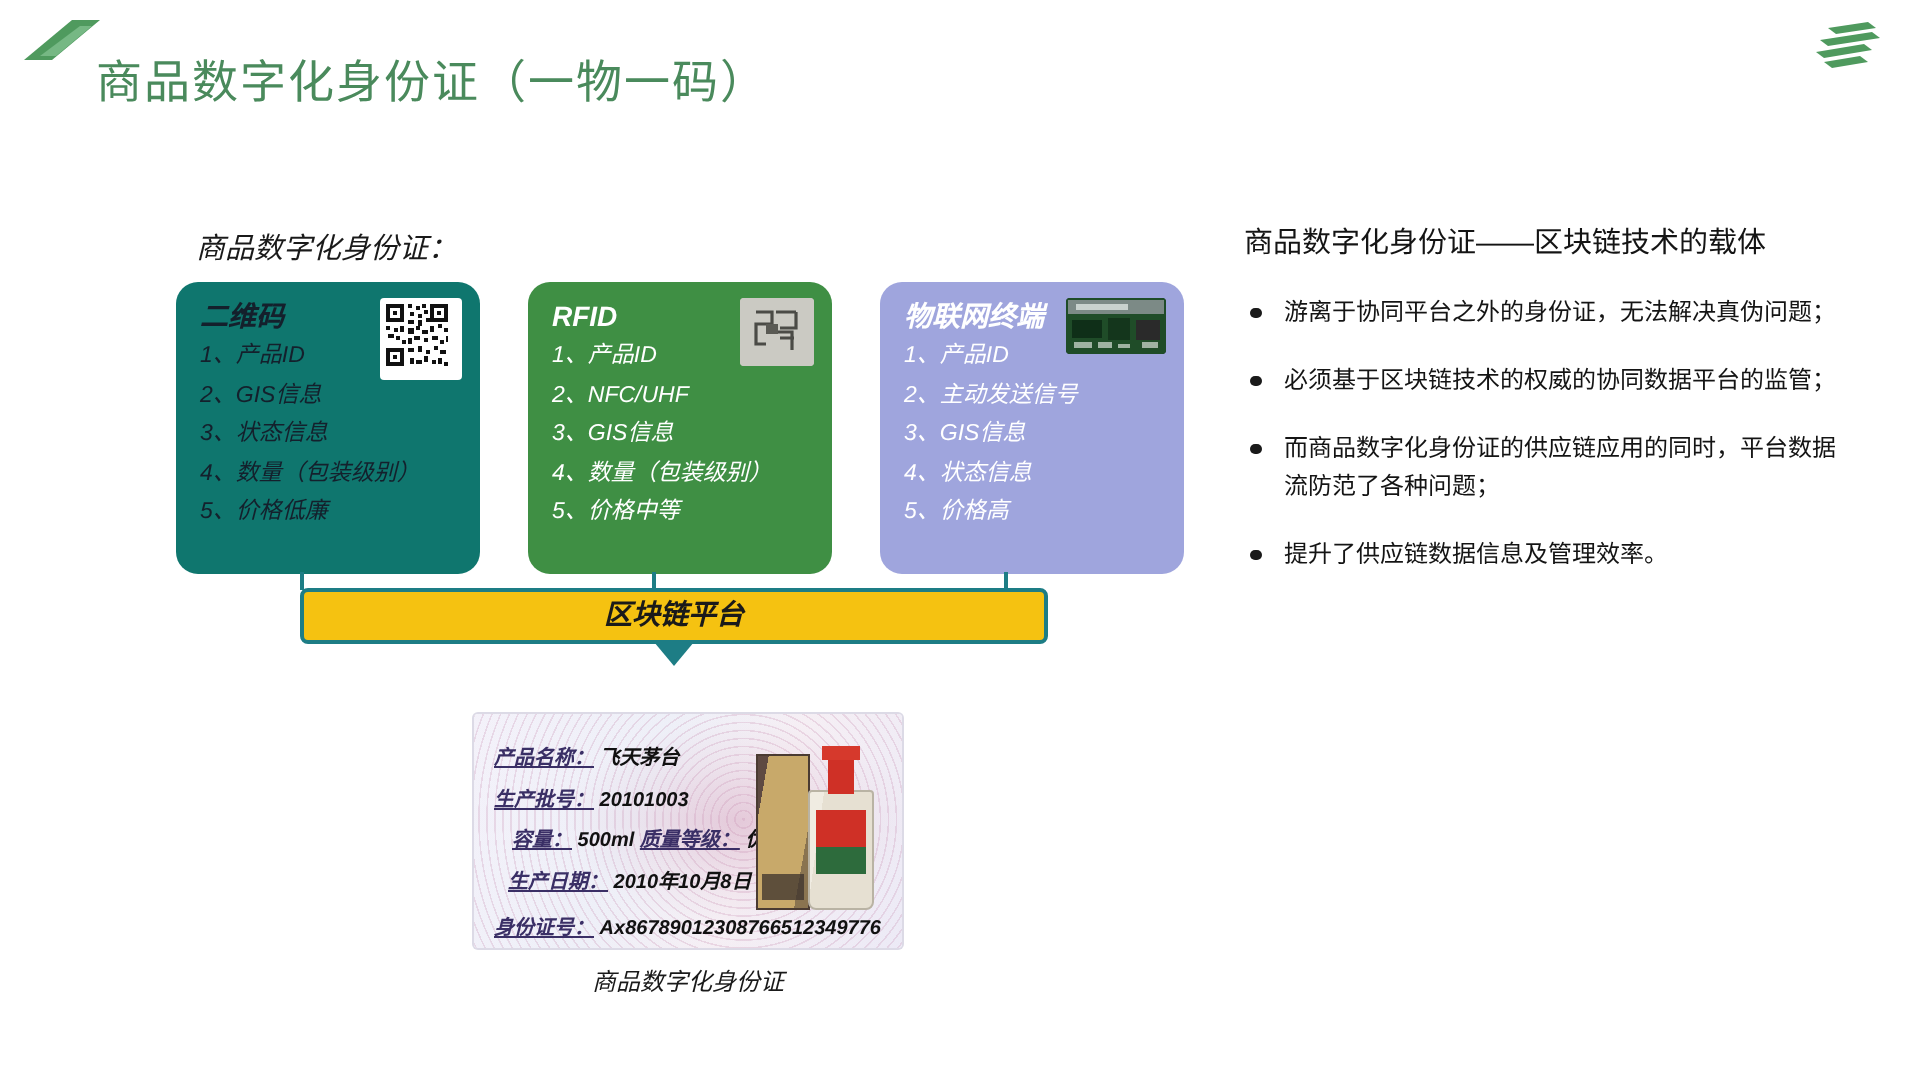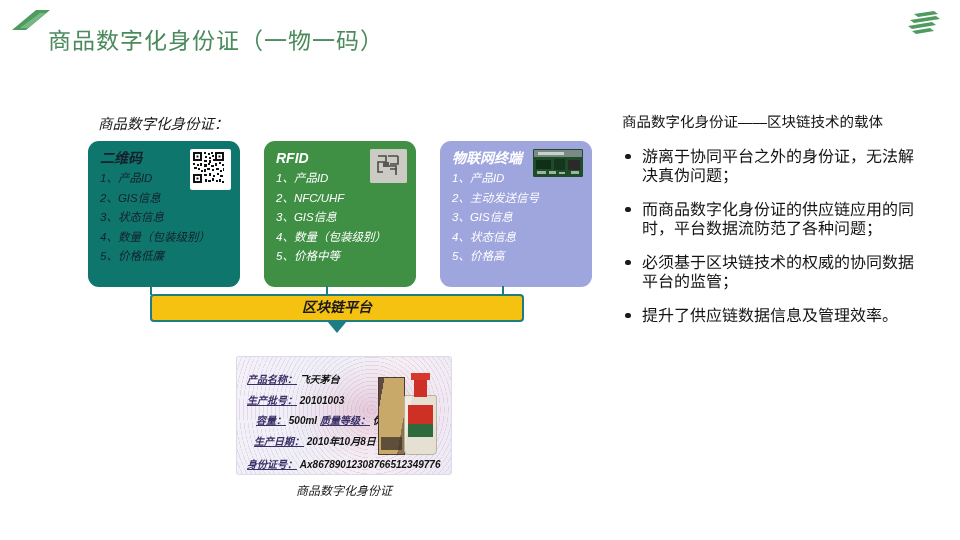--- a/index.html
+++ b/index.html
@@ -278,21 +278,21 @@
     margin: 0 0 14px 0;
   }
   .bullets {
     list-style: none;
     margin: 0;
     padding: 0;
   }
   .bullets li {
     position: relative;
     padding-left: 20px;
-    font-size: 16px;
+    font-size: 12px;
     line-height: 19px;
     color: #141414;
     margin-bottom: 15px;
   }
   .bullets li:before {
     content: "";
     position: absolute;
     left: 3px;
     top: 6.5px;
     width: 5.5px;
@@ -494,17 +494,17 @@
     </div>
   </div>
 
   <div class="cert-caption">商品数字化身份证</div>
 </div>
 
 <div class="right-col">
   <div class="right-title">商品数字化身份证——区块链技术的载体</div>
   <ul class="bullets">
     <li>游离于协同平台之外的身份证，无法解决真伪问题；</li>
+    <li>必须基于区块链技术的权威的协同数据平台的监管；</li>
     <li>而商品数字化身份证的供应链应用的同时，平台数据流防范了各种问题；</li>
-    <li>必须基于区块链技术的权威的协同数据平台的监管；</li>
     <li>提升了供应链数据信息及管理效率。</li>
   </ul>
 </div>
 
 </body></html>

